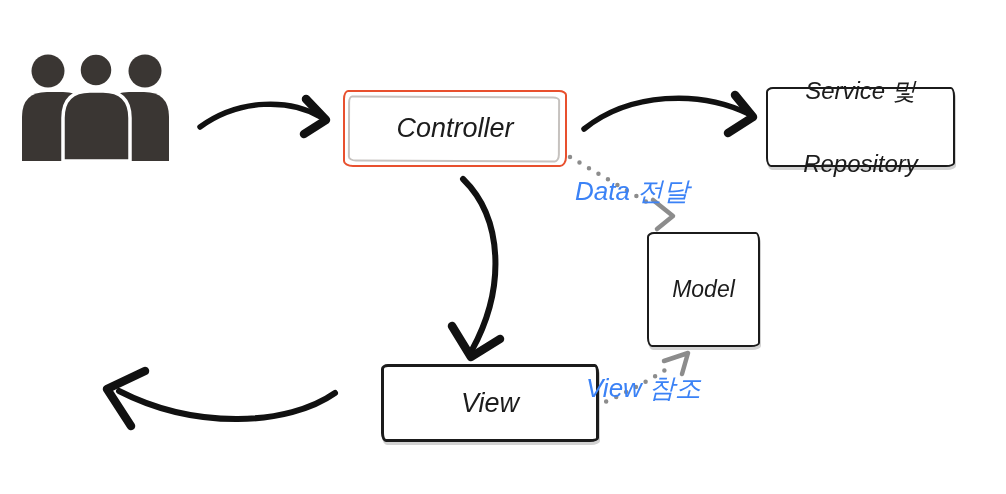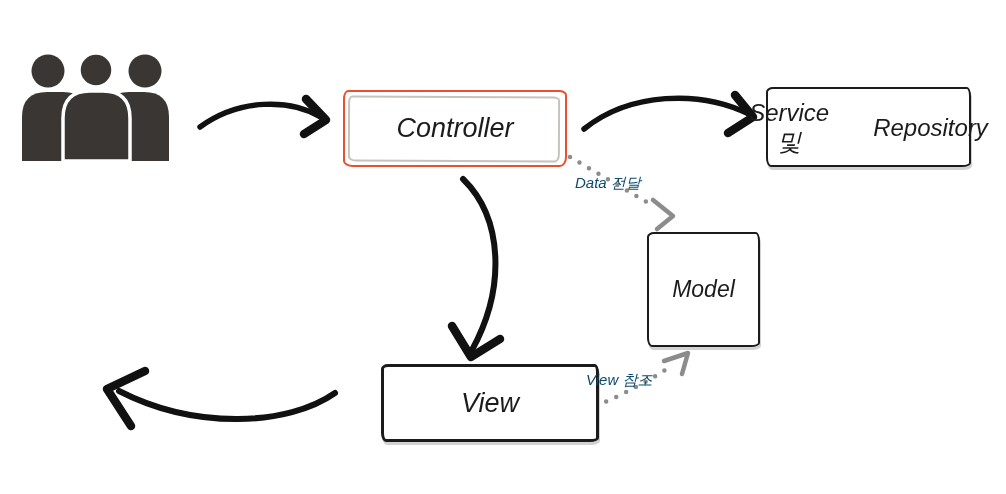--- a/index.html
+++ b/index.html
@@ -34,39 +34,39 @@
     font-size:27px;
   }
   .controller-shadow{
     position:absolute;left:3px;top:4px;right:5px;bottom:3px;
     border:2px solid #c6c2bf;
     border-radius:4px 7px 5px 8px / 7px 4px 8px 5px;
     transform:rotate(.25deg);
   }
   .controller-box .node-label{position:relative;z-index:1;}
   .service-box{
-    left:766px;top:87px;width:205px;height:80px;
+    left:766px;top:87px;width:189px;height:80px;
     font-size:24px;line-height:29px;
-    flex-direction:row;
+    flex-direction:column;
     gap:44px;
   }
   .model-box{
     left:647px;top:232px;width:113px;height:115px;
     font-size:23px;
   }
   .view-box{
     left:353px;top:364px;width:218px;height:78px;
     border-width:3px;
     font-size:27px;
     margin-left:28px;
   }
   .edge-label{
     position:absolute;
-    font-size:15px;
-    color:#0c4a6e;
+    font-size:26px;
+    color:#3b82f6;
     white-space:nowrap;
     z-index:3;
   }
   .label-data-pass{left:575px;top:174px;}
   .label-data-ref{left:586px;top:371px;}
 </style>
 </head>
 <body>
 
 <div class="canvas">

